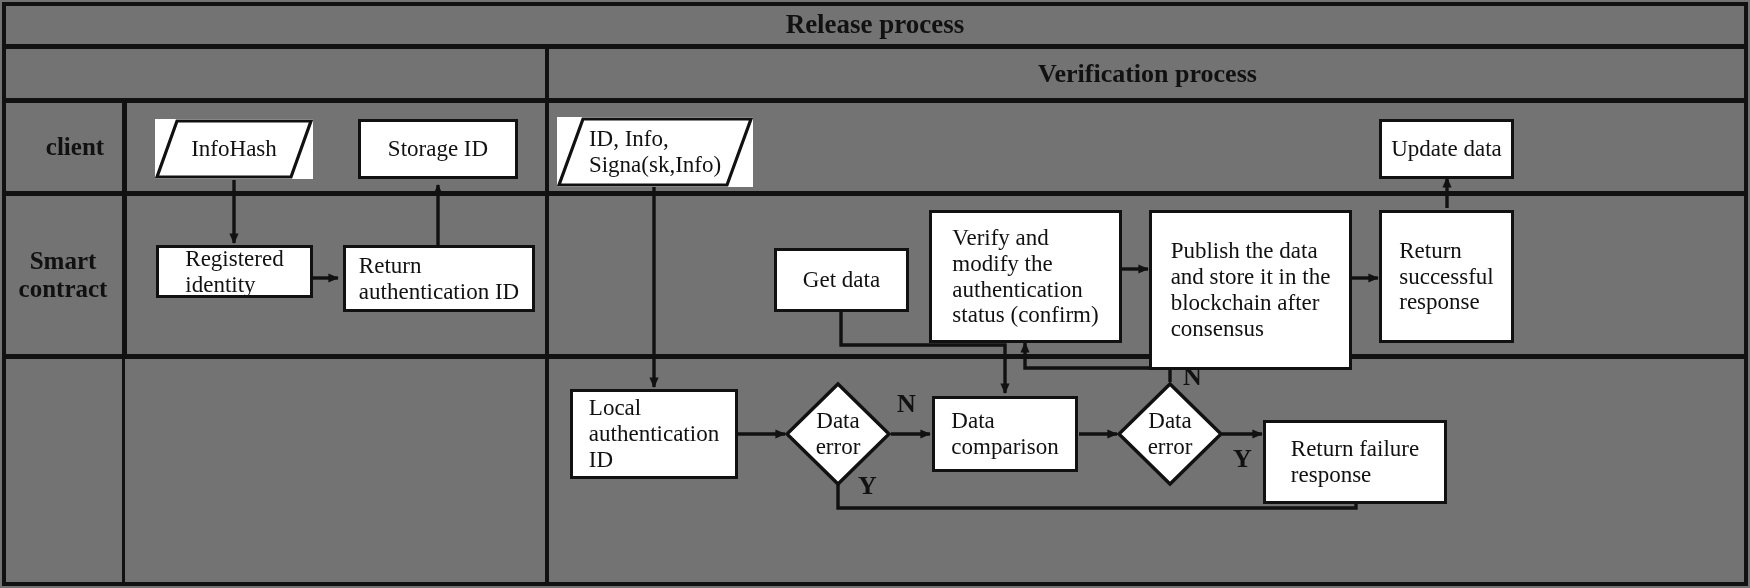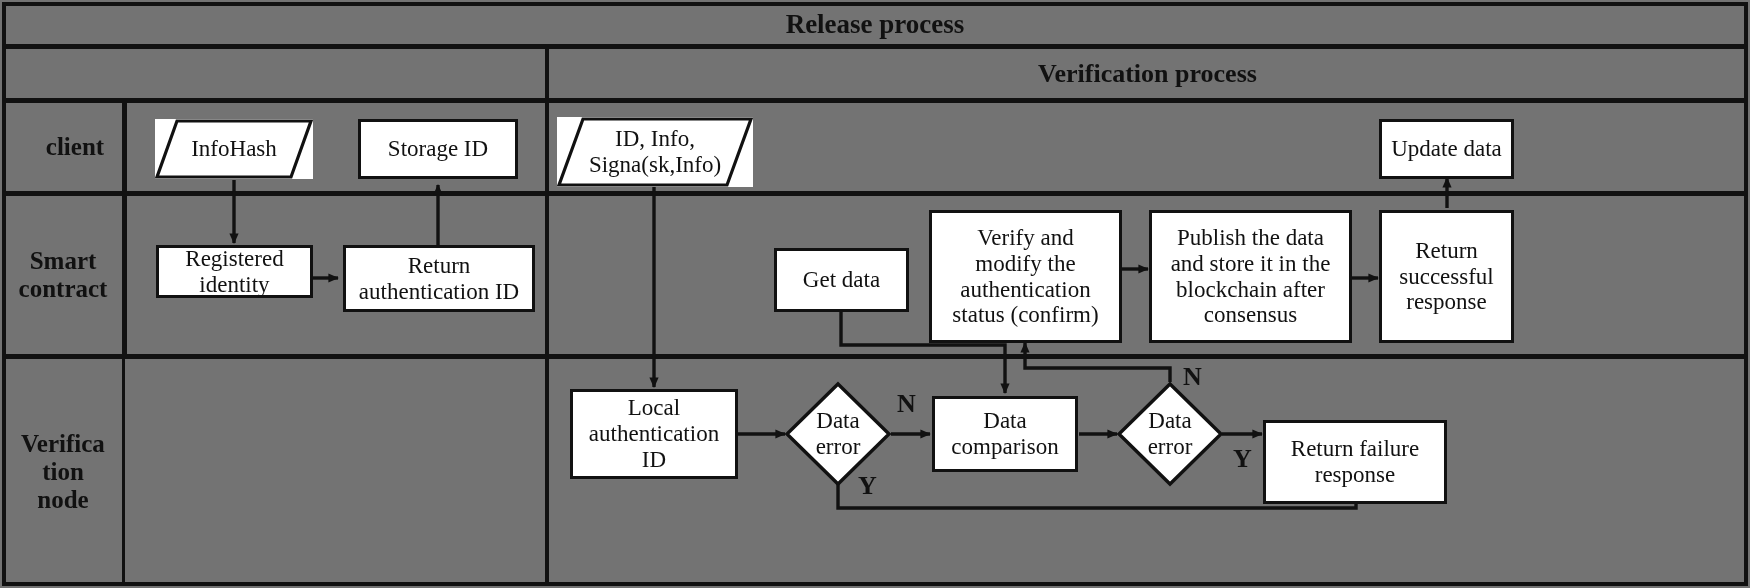--- a/index.html
+++ b/index.html
@@ -24,21 +24,21 @@
   .lane-label{
     position:absolute;display:flex;align-items:center;justify-content:center;
     font-weight:bold;font-size:25px;color:#111;text-align:center;line-height:1.12;
     font-family:"Liberation Serif",serif;
   }
 
   
   .node{
     position:absolute;box-sizing:border-box;
     display:flex;align-items:center;justify-content:center;
-    text-align:center;color:#111;
+    text-align:left;color:#111;
     font-family:"Liberation Serif",serif;
     font-size:23px;line-height:1.13;
     background:#fff;
   }
   .rect{border:3px solid #111;}
 
   .diamond-wrap{position:absolute;}
   .diamond-wrap svg{position:absolute;left:0;top:0;overflow:visible;}
   .diamond-txt{
     position:absolute;inset:0;display:flex;align-items:center;justify-content:center;
@@ -70,23 +70,20 @@
   <div class="vline" style="left:122px; top:98px;  width:5px; height:257px;"></div>
   <div class="vline" style="left:545px; top:49px;  width:4px; height:537px;"></div>
 
   <div class="hdr hdr-l1" style="left:4px;top:4px;width:1742px;height:40px;">Release process</div>
 
   <div class="hdr hdr-l2" style="left:549px;top:49px;width:1197px;height:49px;">Verification process</div>
 
   <div class="lane-label" style="left:16px;top:103px;width:118px;height:88px;white-space:pre-line;">client</div>
   <div class="lane-label" style="left:4px;top:196px;width:118px;height:158px;white-space:pre-line;">Smart
 contract</div>
-  <div class="lane-label" style="left:4px;top:359px;width:118px;height:225px;white-space:pre-line;">Verifica
-tion
-node</div>
 
   <svg id="wires" viewBox="0 0 1750 588">
     <defs>
       <marker id="ah" markerWidth="11" markerHeight="11" refX="9.6" refY="5" orient="auto" markerUnits="userSpaceOnUse">
         <path d="M0,0.4 L10.5,5 L0,9.6 z" fill="#111"></path>
       </marker>
     </defs>
     <g stroke="#111" stroke-width="3.4" fill="none">
 
       <path d="M234,180 L234,243" marker-end="url(#ah)"></path>
@@ -144,21 +141,21 @@
   <div class="node rect" style="left:343px;top:245px;width:192px;height:67px;white-space:pre-line;"><span>Return
 authentication ID</span></div>
 
   <div class="node rect" style="left:774px;top:248px;width:135px;height:64px;white-space:pre-line;"><span>Get data</span></div>
 
   <div class="node rect" style="left:929px;top:210px;width:193px;height:133px;white-space:pre-line;"><span>Verify and
 modify the
 authentication
 status (confirm)</span></div>
 
-  <div class="node rect" style="left:1149px;top:210px;width:203px;height:133px;white-space:pre-line;"><span>Publish the data
+  <div class="node rect" style="left:1149px;top:210px;width:203px;height:160px;white-space:pre-line;"><span>Publish the data
 and store it in the
 blockchain after
 consensus</span></div>
 
   <div class="node rect" style="left:1379px;top:210px;width:135px;height:133px;white-space:pre-line;"><span>Return
 successful
 response</span></div>
 
   <div class="node rect" style="left:570px;top:389px;width:168px;height:90px;white-space:pre-line;"><span>Local
 authentication

